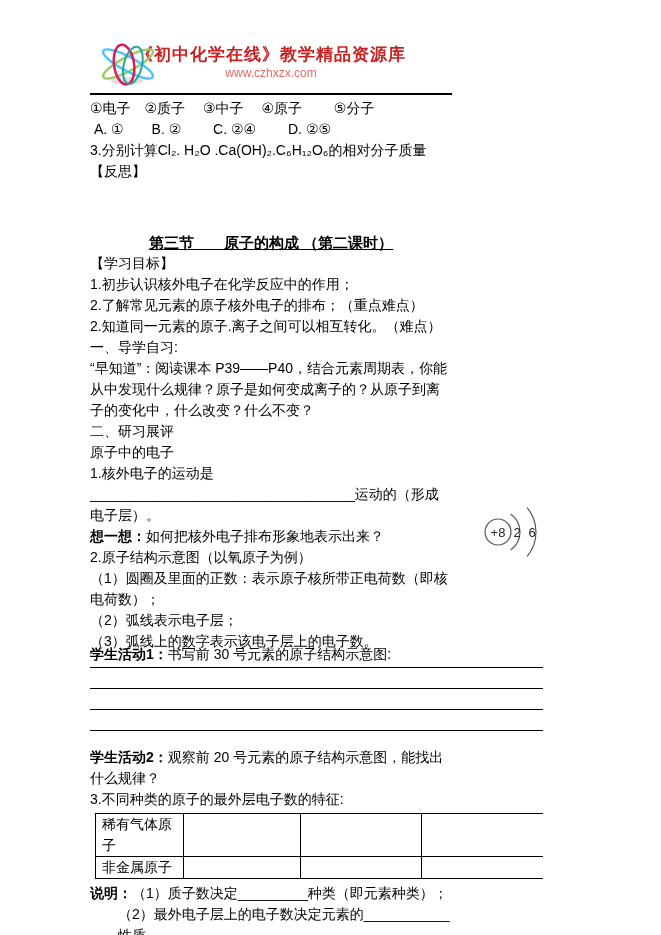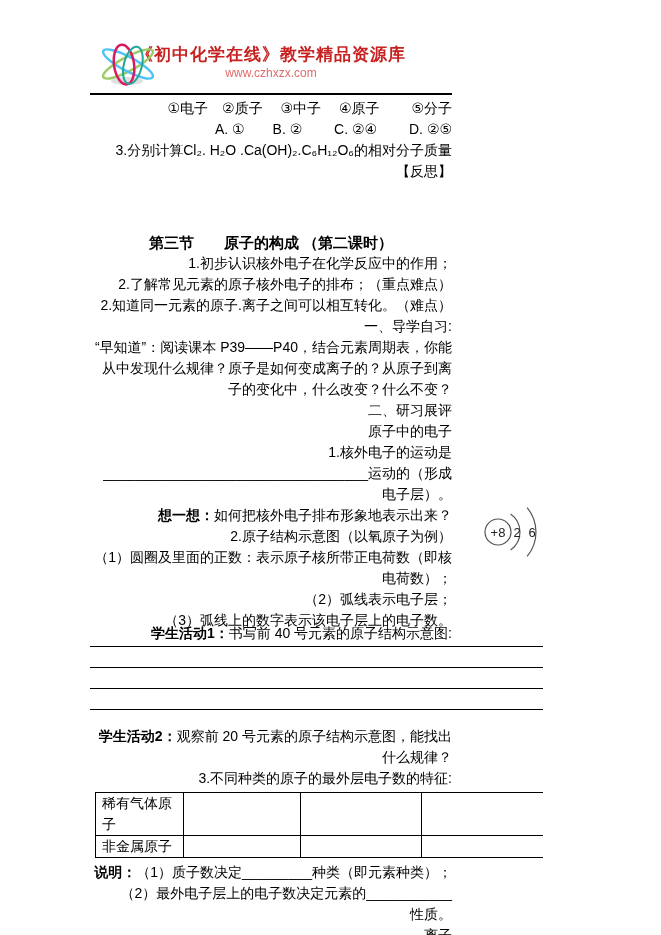--- a/index.html
+++ b/index.html
@@ -2,32 +2,32 @@
 <html><head>
 <meta charset="utf-8">
 <style>
   html,body{margin:0;padding:0;background:#ffffff;}
   .page{
     position:relative;width:543px;height:935px;background:#fff;
     font-family:"Liberation Sans","DejaVu Sans",sans-serif;
     font-size:14px;line-height:21px;color:#000;overflow:hidden;
   }
   .content{padding:40px 91px 0 90px;}
-  p{margin:0;white-space:pre-wrap;text-align:right;}
+  p{margin:0;white-space:pre-wrap;}
   .b{font-weight:normal;}
 
   
   .header{position:relative;height:48px;}
   .logo{position:absolute;left:4px;top:0;}
   .site-title{text-align:center;font-weight:bold;font-size:17px;letter-spacing:1px;padding-top:4px;}
   .site-url{text-align:center;font-size:12px;line-height:14px;margin-top:1px;}
   .rule{border-top:2px solid #000;margin-top:5px;}
 
   .mt3{margin-top:3px;}
-  .title-line{margin-top:50px;text-align:center;font-weight:bold;font-size:15px;}
+  .title-line{margin-top:50px;text-align:center;font-weight:bold;font-size:15px;text-decoration:underline;}
 
   .act1{margin-top:-8px;}
   .ans-line{border-bottom:1px solid #000;height:20px;width:468px;}
   .ans-line.first{height:2px;}
   .act2{margin-top:16px;}
 
   table.t{border-collapse:collapse;table-layout:fixed;width:467px;margin:3px 0 0 5px;}
   table.t td{border:1px solid #000;height:19px;padding:0 2px 0 6px;font-size:14px;text-align:left;vertical-align:middle;overflow:hidden;}
 
   .notes{margin-top:4px;}
@@ -57,37 +57,38 @@
     </div>
     <div class="rule"></div>
 
     <p class="mt3">①电子　②质子　 ③中子　 ④原子　　 ⑤分子</p>
     <p> A. ①　　B. ②　　 C. ②④　　 D. ②⑤</p>
     <p>3.分别计算Cl₂. H₂O .Ca(OH)₂.C₆H₁₂O₆的相对分子质量</p>
     <p class="b">【反思】</p>
 
     <p class="title-line">第三节　　原子的构成 （第二课时）</p>
 
+    <p class="b">【学习目标】</p>
     <p>1.初步认识核外电子在化学反应中的作用；</p>
     <p>2.了解常见元素的原子核外电子的排布；（重点难点）</p>
     <p>2.知道同一元素的原子.离子之间可以相互转化。（难点）</p>
 
     <p class="b">一、导学自习:</p>
     <p>“早知道”：阅读课本 P39——P40，结合元素周期表，你能从中发现什么规律？原子是如何变成离子的？从原子到离子的变化中，什么改变？什么不变？</p>
 
     <p class="b">二、研习展评</p>
     <p class="b">原子中的电子</p>
     <p>1.核外电子的运动是__________________________________运动的（形成电子层）。</p>
     <p><b>想一想：</b><span>如何把核外电子排布形象地表示出来？</span></p>
     <p>2.原子结构示意图（以氧原子为例）</p>
     <p>（1）圆圈及里面的正数：表示原子核所带正电荷数（即核电荷数）；</p>
     <p>（2）弧线表示电子层；</p>
     <p>（3）弧线上的数字表示该电子层上的电子数。</p>
 
-    <p class="act1"><b>学生活动1：</b><span>书写前 40 号元素的原子结构示意图:</span></p>
+    <p class="act1"><b>学生活动1：</b><span>书写前 30 号元素的原子结构示意图:</span></p>
     <div class="ans-line first"></div>
     <div class="ans-line"></div>
     <div class="ans-line"></div>
     <div class="ans-line"></div>
 
     <p class="act2"><b>学生活动2：</b><span>观察前 20 号元素的原子结构示意图，能找出什么规律？</span></p>
     <p>3.不同种类的原子的最外层电子数的特征:</p>
 
     <table class="t">
       <colgroup>

